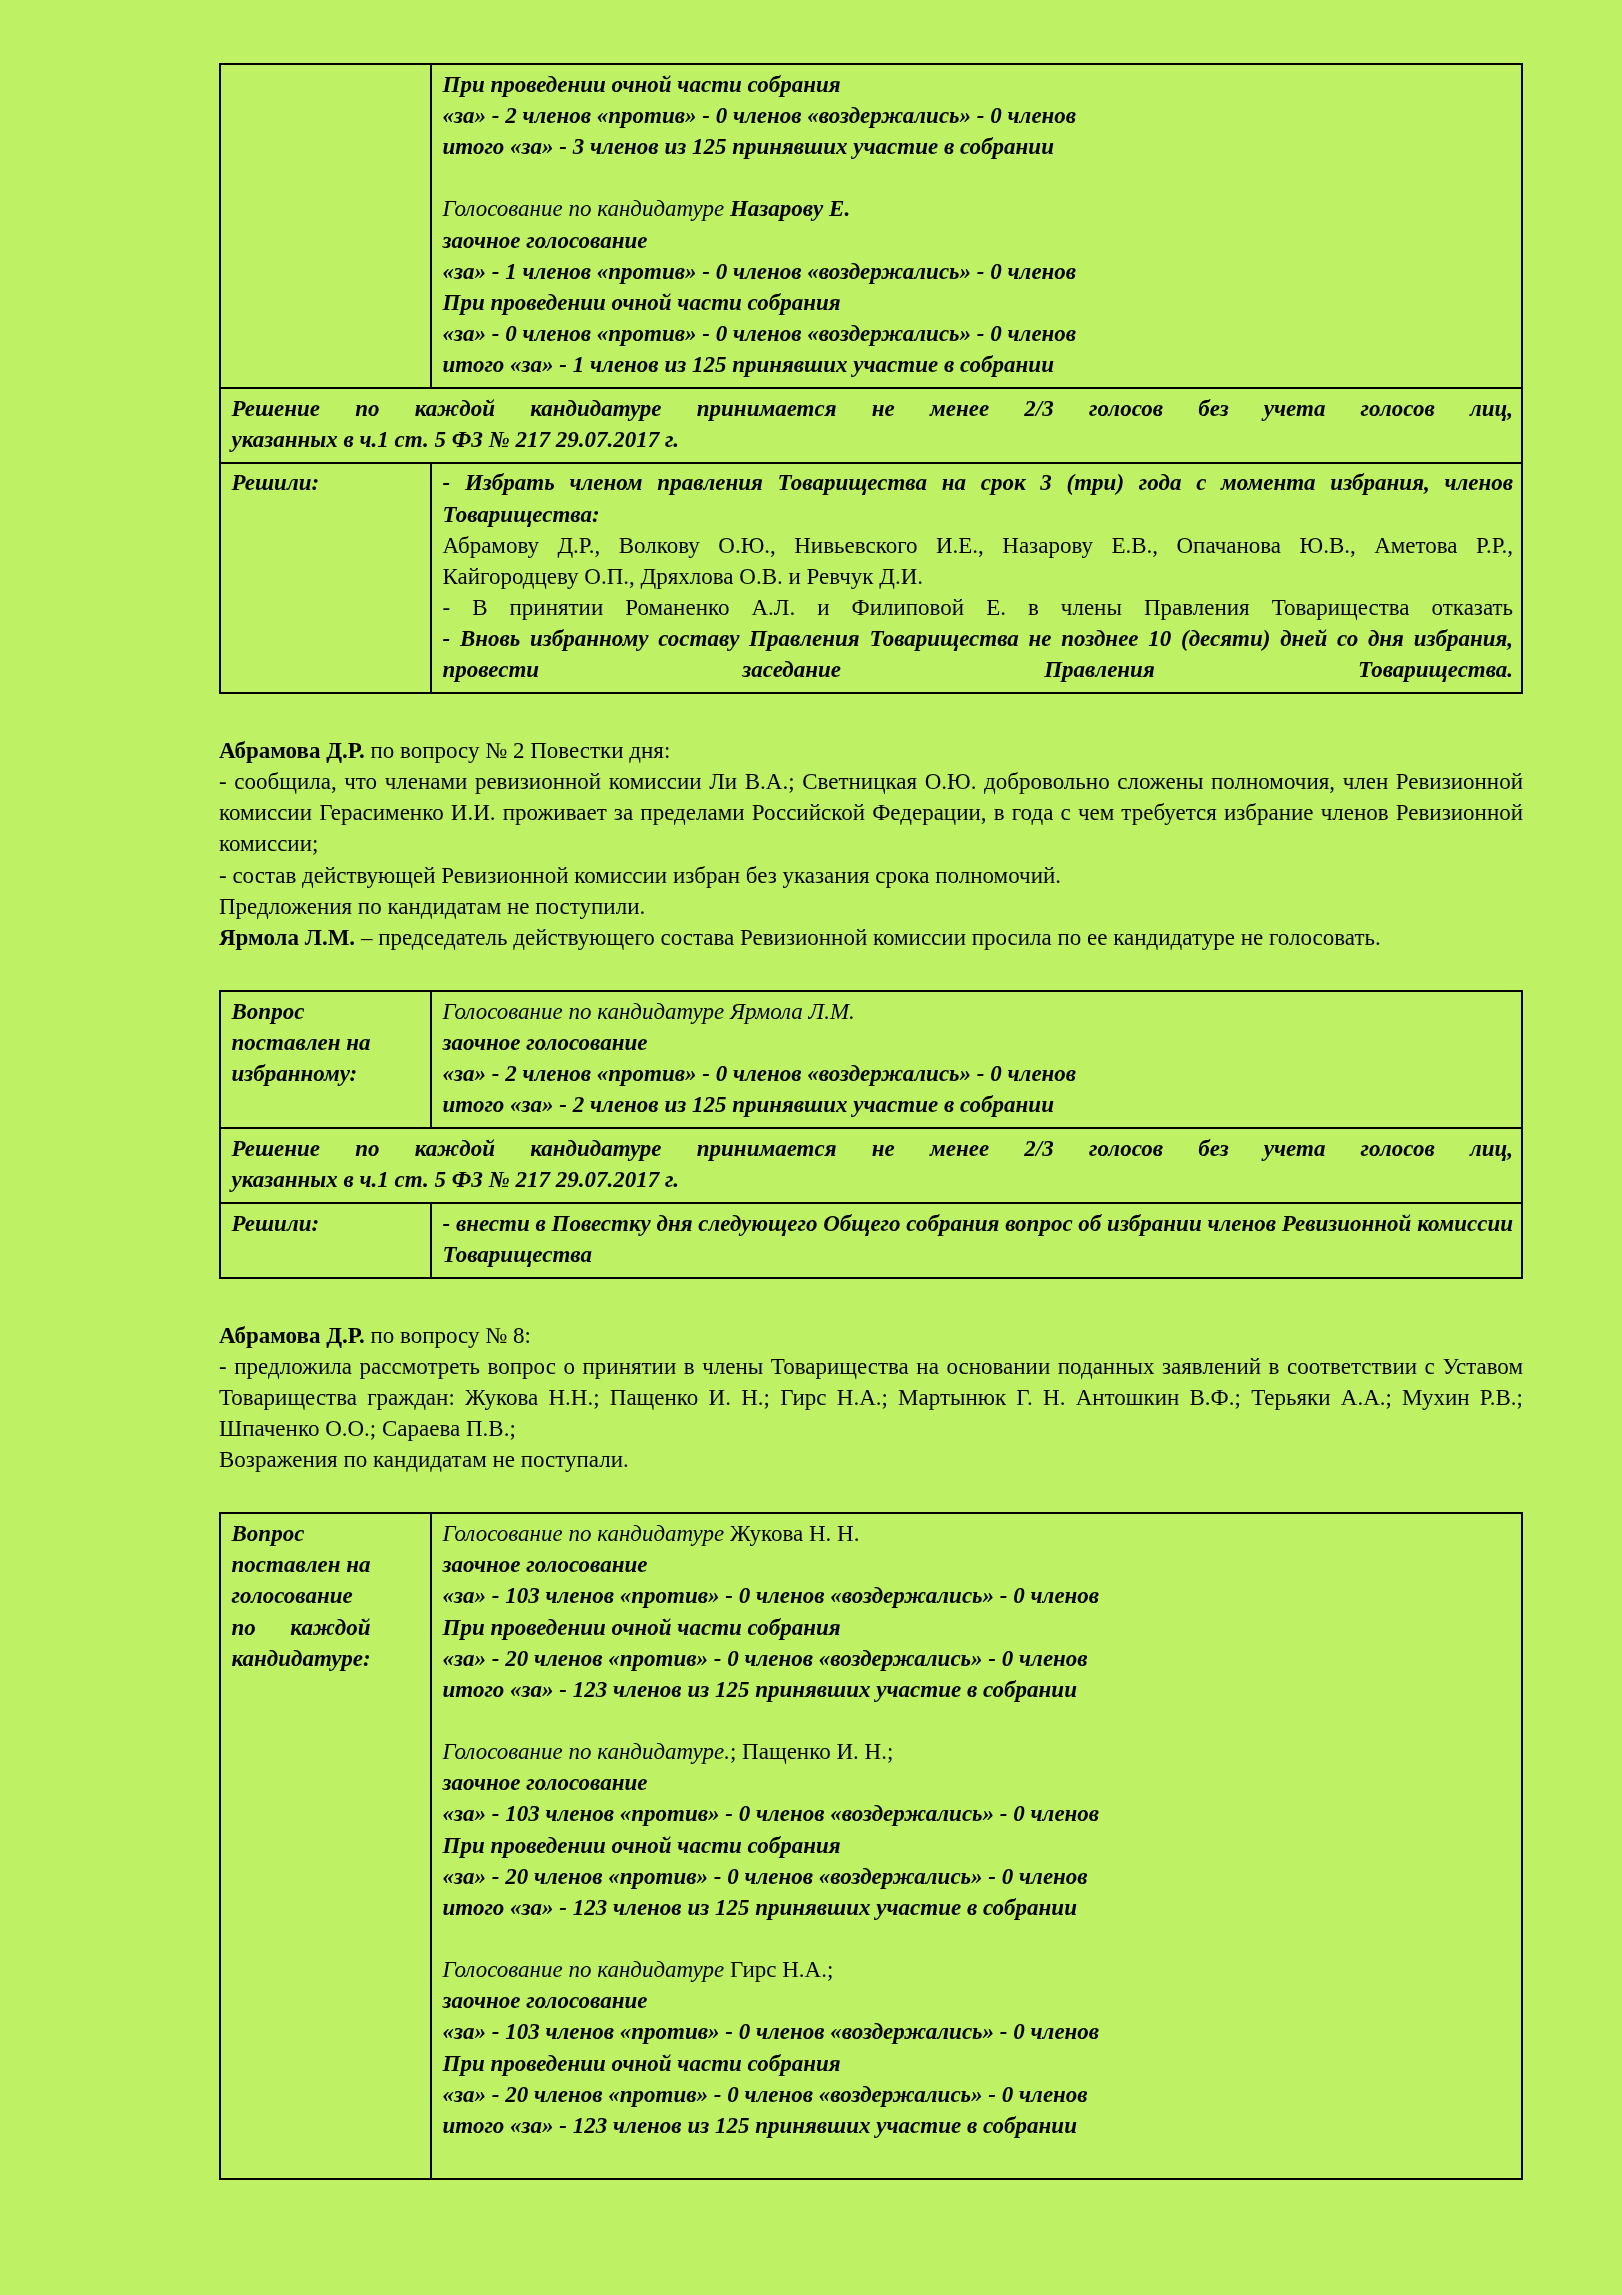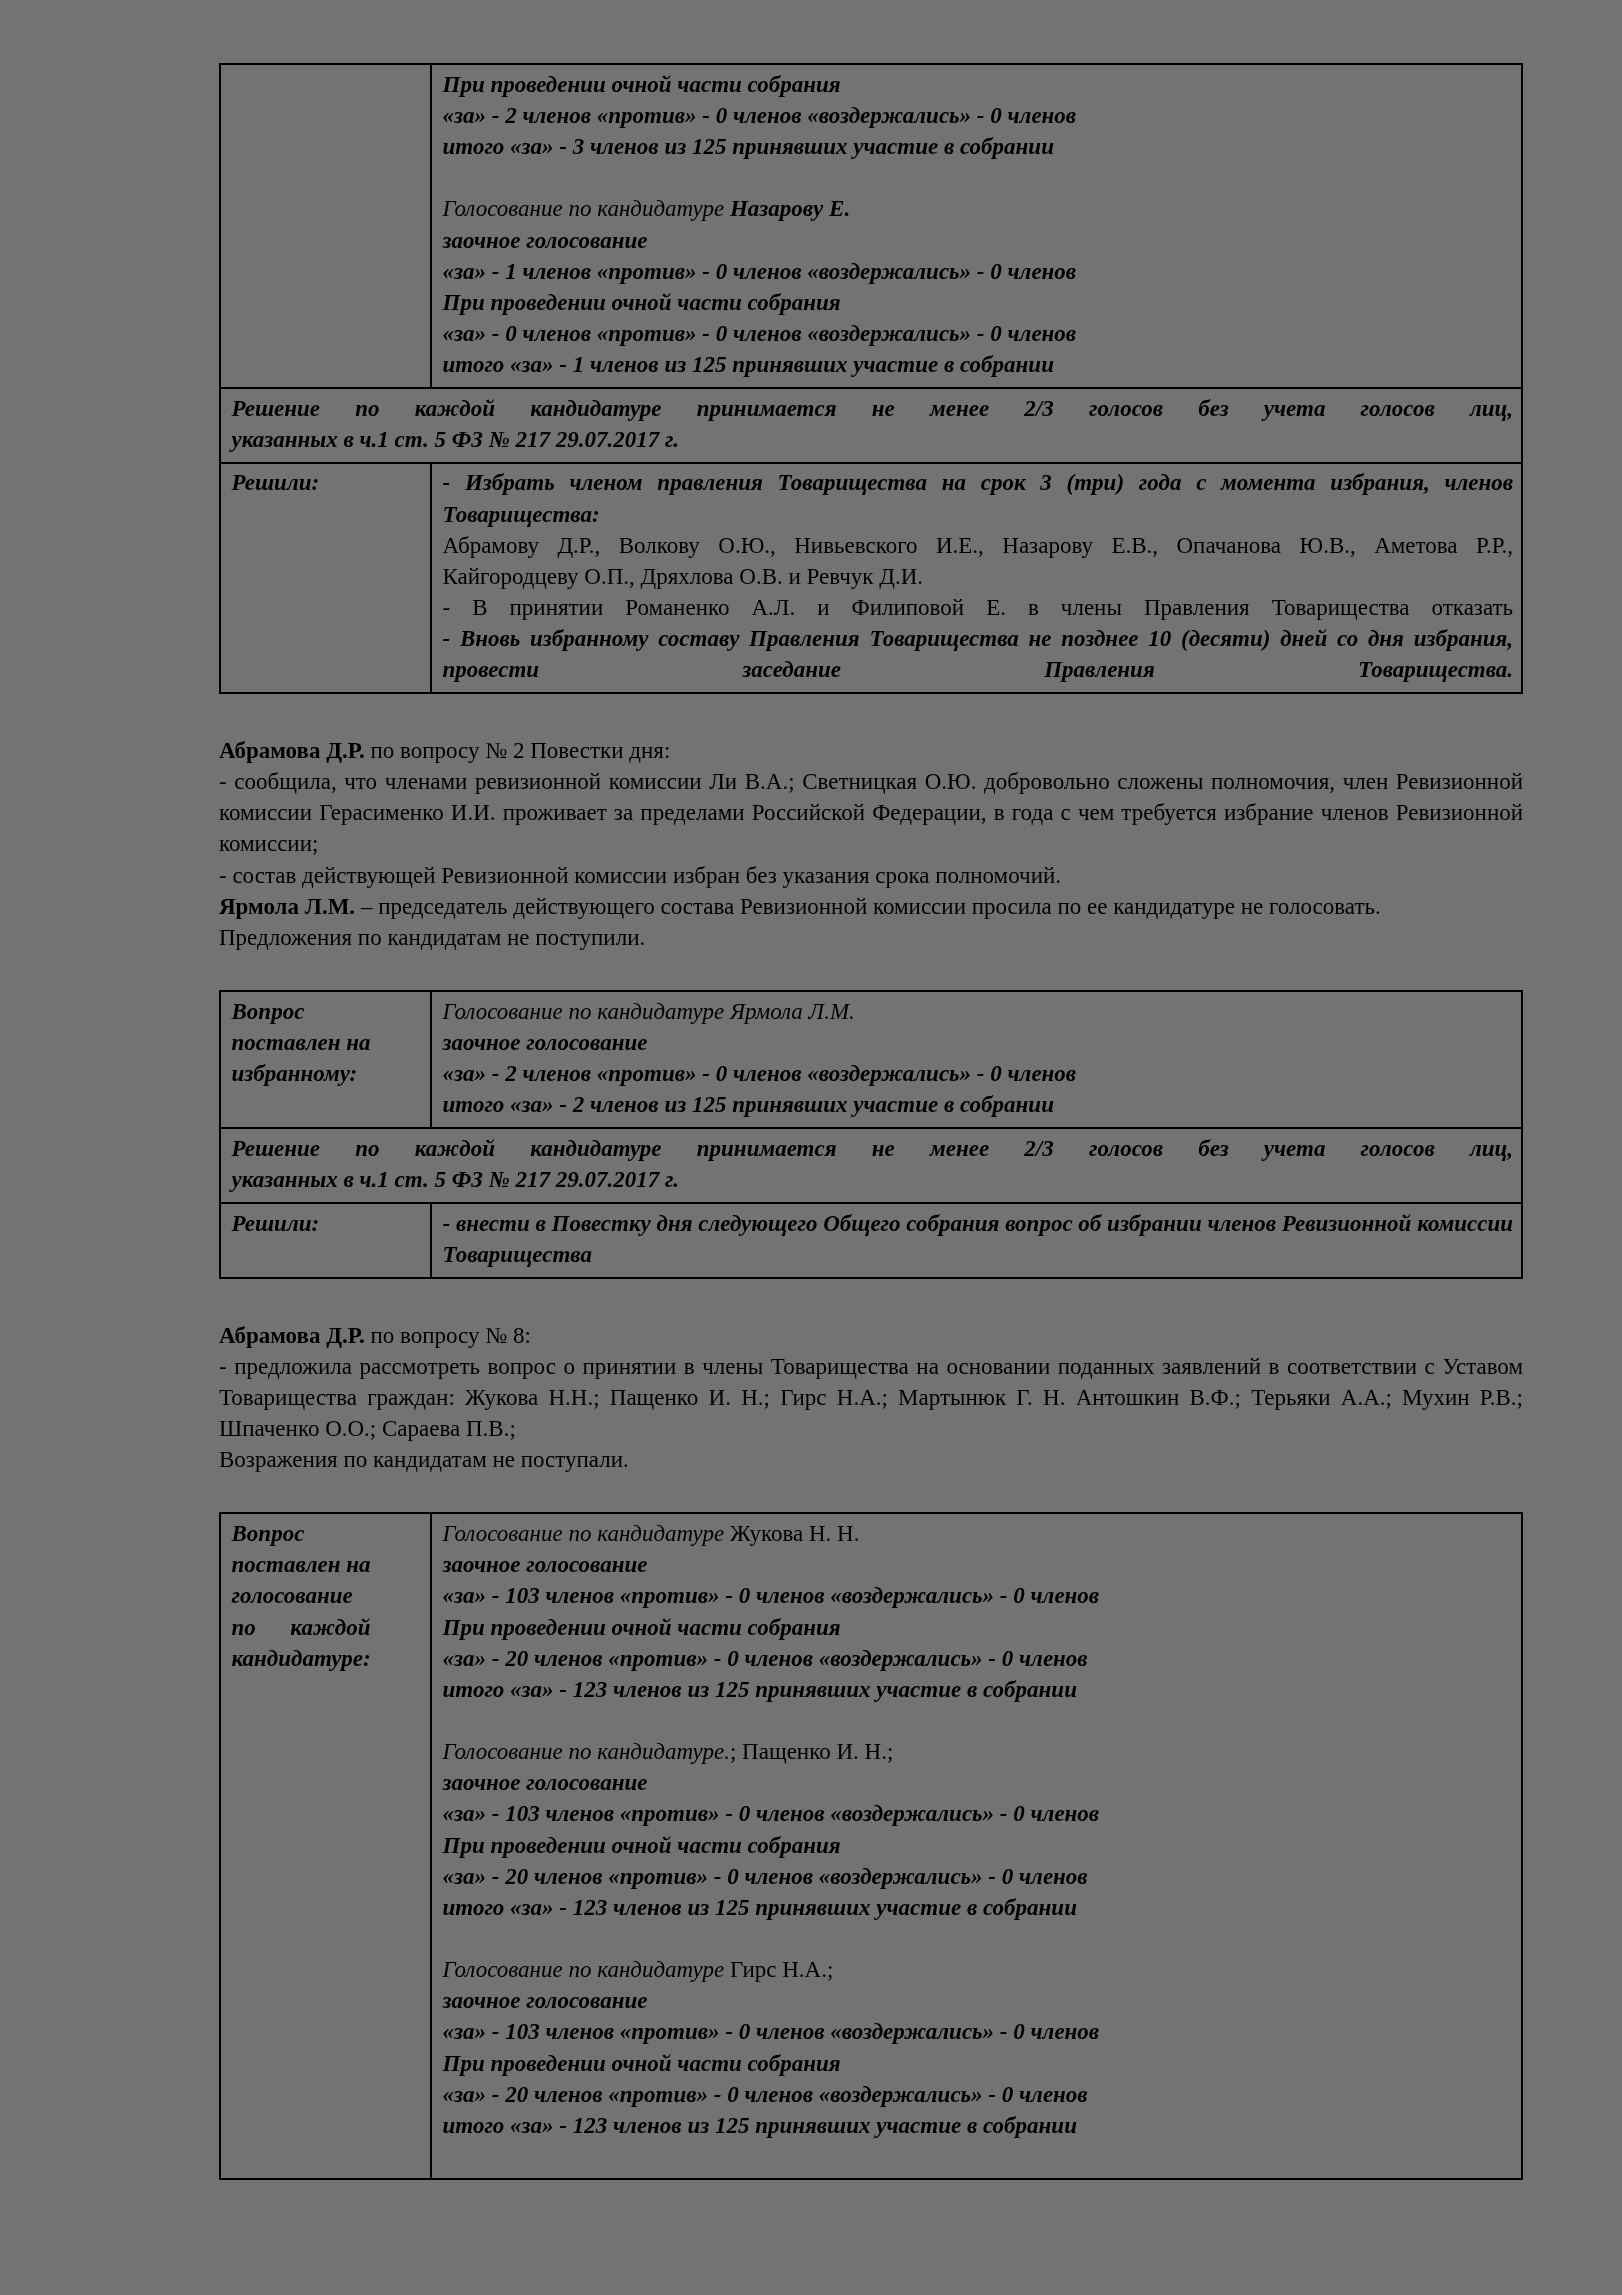--- a/index.html
+++ b/index.html
@@ -5,21 +5,21 @@
 <style>
   html, body {
     margin: 0;
     padding: 0;
     background: #ffffff;
   }
   .page {
     position: relative;
     width: 1623px;
     height: 2295px;
-    background: #737373;
+    background: #bef264;
     box-sizing: border-box;
     padding: 0;
     font-family: "Liberation Serif", "DejaVu Serif", serif;
     color: #000000;
     overflow: hidden;
   }
   .content {
     position: absolute;
     left: 219px;
     top: 63px;
@@ -107,22 +107,22 @@
         </tr>
       </tbody>
     </table>
 
     <div class="spacer-lg"></div>
 
     <div>
       <p class="para"><span class="b">Абрамова Д.Р.</span><span> по вопросу № 2 Повестки дня:</span></p>
       <p class="para justall">- сообщила, что членами ревизионной комиссии Ли В.А.; Светницкая О.Ю. добровольно сложены полномочия, член Ревизионной        комиссии Герасименко И.И. проживает за пределами Российской Федерации, в года с чем требуется избрание членов Ревизионной комиссии;</p>
       <p class="para">- состав действующей Ревизионной комиссии избран без указания срока полномочий.</p>
+      <p class="para">Предложения по кандидатам не поступили.</p>
       <p class="para justall"><span class="b">Ярмола Л.М.</span><span> – председатель действующего состава Ревизионной комиссии просила по ее кандидатуре не голосовать.</span></p>
-      <p class="para">Предложения по кандидатам не поступили.</p>
     </div>
 
     <div class="gap-table"></div>
 
     <table class="doc">
       <colgroup>
           <col class="c-label">
           <col>
         </colgroup>
       <tbody>

